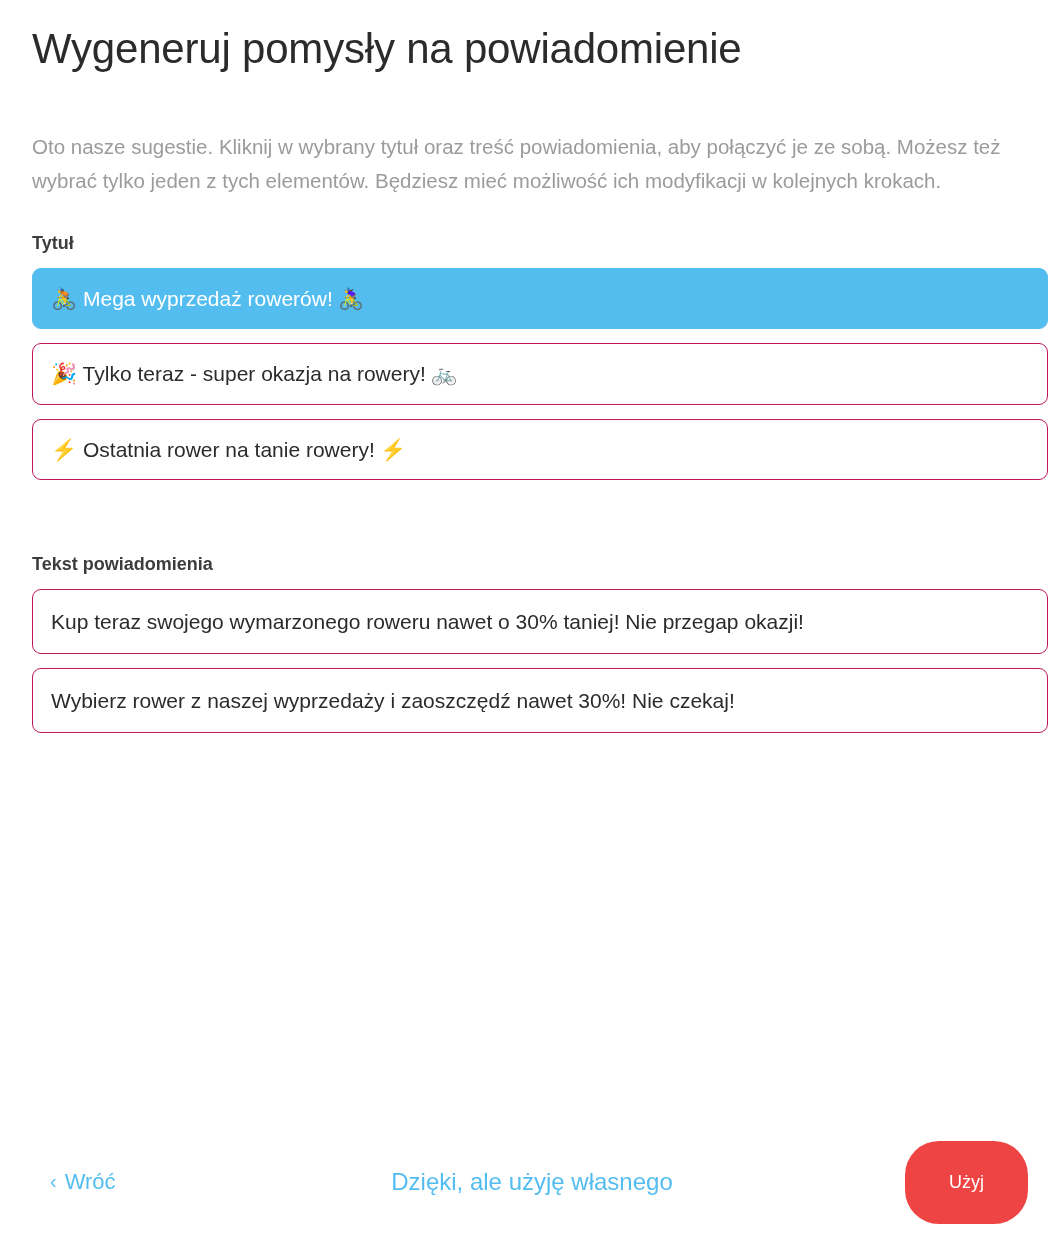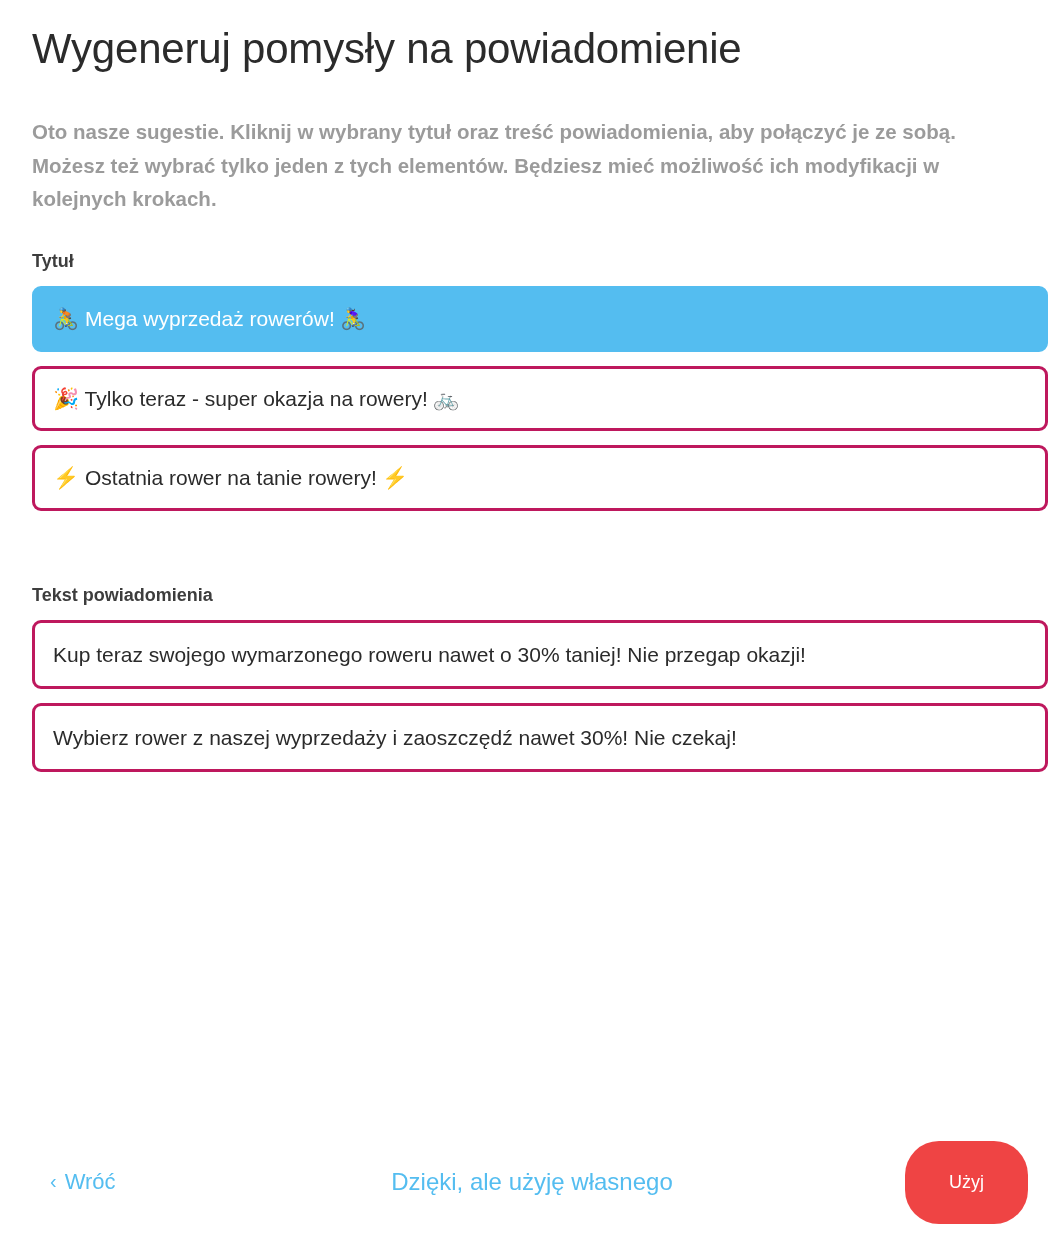--- a/index.html
+++ b/index.html
@@ -24,41 +24,41 @@
   }
   .title {
     font-size: 42px;
     font-weight: 400;
     color: #2b2b2b;
     letter-spacing: -0.2px;
     margin: 10px 0 0 0;
     line-height: 1.2;
   }
   .intro {
-    margin-top: 41px;
+    margin-top: 56px;
     font-size: 20.5px;
     line-height: 1.62;
     color: #9b9b9b;
     max-width: 975px;
-    font-weight: 700;
+    font-weight: 400;
   }
   .section-label {
     margin-top: 36px;
     font-size: 18px;
     color: #3d3d3d;
     font-weight: 700;
   }
   .options {
     margin-top: 14px;
     display: flex;
     flex-direction: column;
     gap: 14px;
   }
   .option {
-    border: 3px solid #be185d;
+    border: 1px solid #be185d;
     border-radius: 9px;
     background: #ffffff;
     color: #2b2b2b;
     font-size: 21px;
     line-height: 1.5;
     padding: 15px 18px;
     cursor: pointer;
     user-select: none;
   }
   .option.selected {

